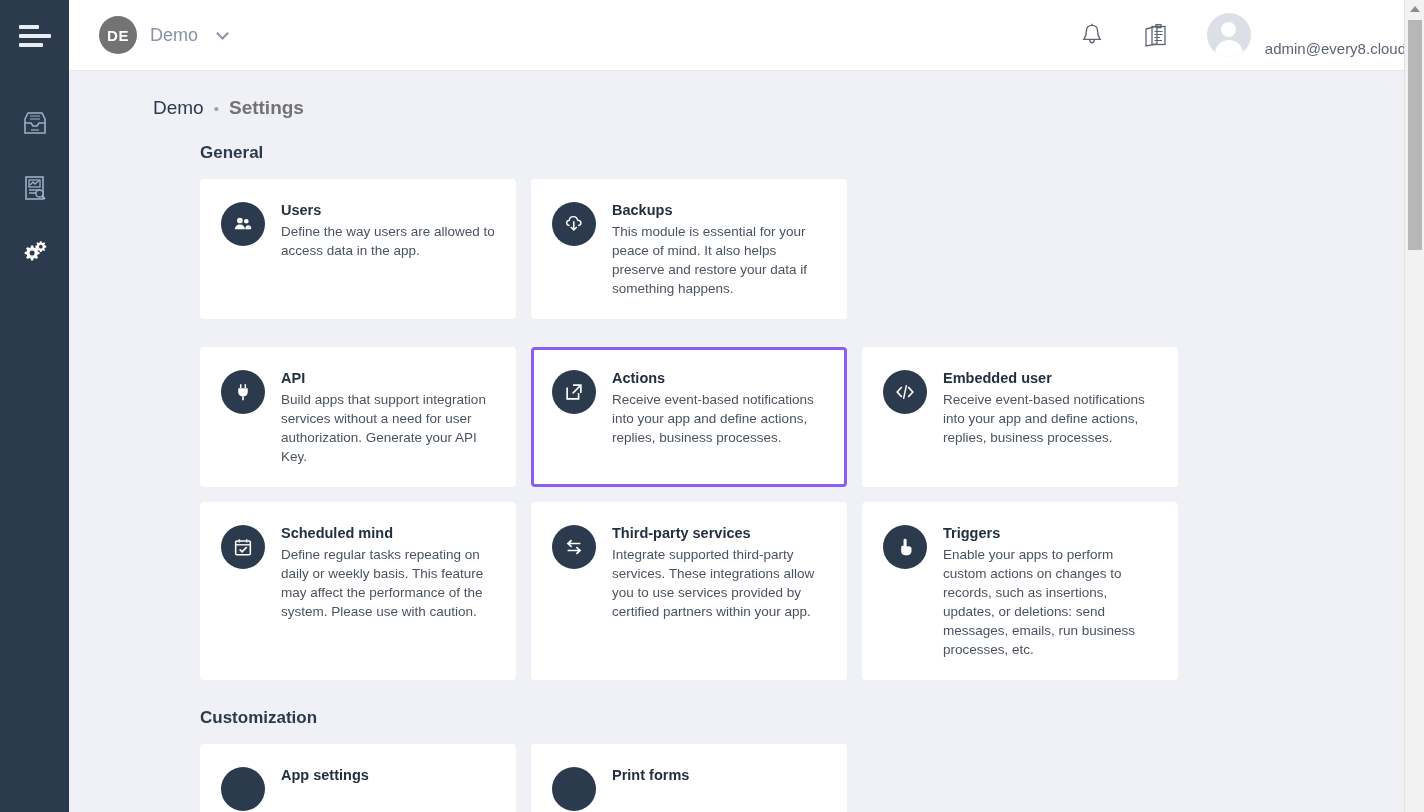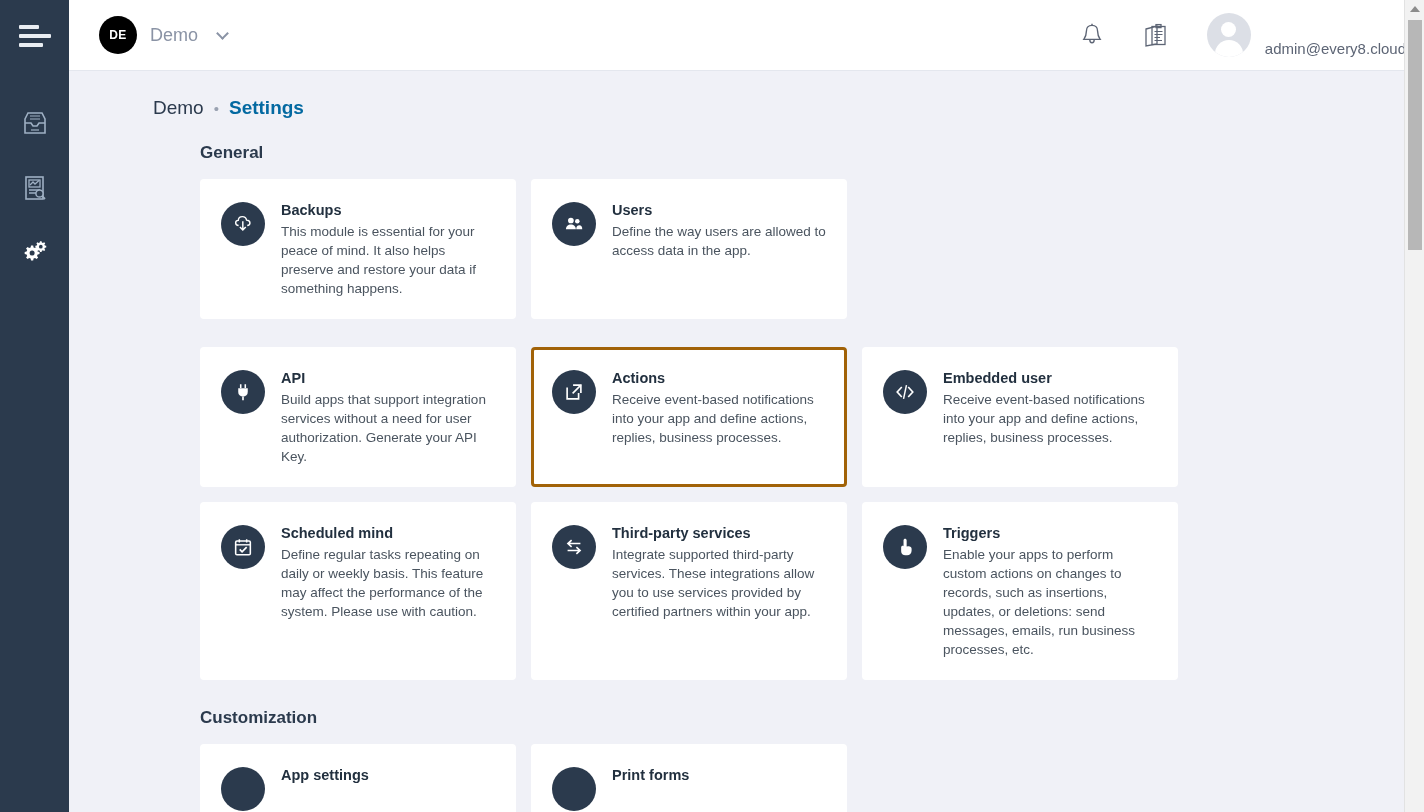--- a/index.html
+++ b/index.html
@@ -42,22 +42,22 @@
   
   .topbar {
     height: 71px; min-height: 71px; background: #ffffff;
     display: flex; align-items: center;
     padding: 0 18px 0 30px;
     border-bottom: 1px solid #e4e7ee;
   }
   .brand { display: flex; align-items: center; gap: 13px; cursor: pointer; }
   .brand-avatar {
     width: 38px; height: 38px; border-radius: 50%;
-    background: #000000; color: #ffffff;
-    font-size: 12px; font-weight: bold; letter-spacing: .5px;
+    background: #737373; color: #ffffff;
+    font-size: 15px; font-weight: bold; letter-spacing: .5px;
     display: flex; align-items: center; justify-content: center;
   }
   .brand-name { font-size: 18px; color: #8a93a5; }
   .chev {
     width: 9px; height: 9px; margin-left: 7px; margin-top: -4px;
     border-right: 2px solid #8a93a5; border-bottom: 2px solid #8a93a5;
     transform: rotate(45deg); display: inline-block;
   }
   .topbar-spacer { flex: 1; }
   .topbar-icons { display: flex; align-items: center; gap: 34px; }
@@ -77,38 +77,38 @@
   }
   .user-mail { font-size: 15px; color: #5d6575; }
 
   
   .content { flex: 1; overflow: hidden; position: relative; background: #f0f1f7; padding: 0 0 0 0; }
   .content-inner { padding: 26px 40px 0 84px; }
 
   .crumb { display: flex; align-items: baseline; gap: 10px; margin-bottom: 24px; }
   .crumb-app { font-size: 19px; color: #2b3a4d; }
   .crumb-dot { font-size: 15px; color: #9aa2b1; }
-  .crumb-cur { font-size: 19px; color: #0369a1; font-weight: bold; }
+  .crumb-cur { font-size: 19px; color: #737373; font-weight: bold; }
 
   .section-title {
     font-size: 17px; font-weight: bold; color: #2b3a4d;
     margin: 0 0 16px 0;
   }
   .section { margin-bottom: 28px; padding-left: 47px; }
 
   .grid { display: flex; flex-wrap: wrap; gap: 15px; }
   .card {
     width: 316px; min-height: 105px;
     background: #ffffff; border-radius: 4px;
     padding: 20px 18px 18px 18px;
     display: flex; gap: 16px; align-items: flex-start;
     cursor: pointer; border: 3px solid transparent;
   }
   .card.tall { min-height: 124px; }
-  .card.highlight { border: 3px solid #a16207; }
+  .card.highlight { border: 3px solid #8b5cf6; }
   .card-ico {
     width: 44px; height: 44px; min-width: 44px; border-radius: 50%;
     background: #2b3a4d; display: flex; align-items: center; justify-content: center;
   }
   .card-body { min-width: 0; }
   .card-title { font-size: 14.5px; font-weight: bold; color: #22303f; margin-bottom: 4px; }
   .card-desc { font-size: 13.5px; line-height: 19px; color: #4a545f; }
 
   
   .scrollbar {
@@ -215,44 +215,44 @@
         <div class="crumb">
           <span class="crumb-app">Demo</span>
           <span class="crumb-dot">•</span>
           <span class="crumb-cur">Settings</span>
         </div>
 
         <div id="sections">
             <div class="section">
               <div class="section-title">General</div>
               <div class="grid">
-                <div class="card tall">
-                  <div class="card-ico">
-                    <svg width="22" height="22" viewBox="0 0 24 24">
-                      <path d="M7.2 13.6 C5.2 13.6 4 12.3 4 10.7 C4 9.2 5.2 8 6.8 8 C7 5.7 8.9 4 11.3 4 C13.6 4 15.5 5.6 15.9 7.8 C18 7.9 19.6 9.3 19.6 11 C19.6 12.6 18.3 13.6 16.6 13.6" fill="none" stroke="#ffffff" stroke-width="1.5"></path>
-                      <path d="M11.8 9 L11.8 18.4 M8.6 15.2 L11.8 18.6 L15 15.2" fill="none" stroke="#ffffff" stroke-width="1.6"></path>
-                    </svg>
-                  </div>
-                  <div class="card-body">
-                    <div class="card-title">Backups</div>
-                    <div class="card-desc">This module is essential for your peace of mind. It also helps preserve and restore your data if something happens.</div>
-                  </div>
-                </div>
                 <div class="card">
                   <div class="card-ico">
                     <svg width="22" height="22" viewBox="0 0 24 24">
                       <circle cx="8.6" cy="8.2" r="3.1" fill="#ffffff"></circle>
                       <circle cx="15.6" cy="9" r="2.5" fill="#ffffff"></circle>
                       <path d="M3.2 17.8 C3.2 14.4 5.6 12.6 8.6 12.6 C11.6 12.6 14 14.4 14 17.8 Z" fill="#ffffff"></path>
                       <path d="M14.4 17.8 C14.4 15.1 15.6 13.4 17.8 13.4 C19.8 13.4 21 15.1 21 17.8 Z" fill="#ffffff"></path>
                     </svg>
                   </div>
                   <div class="card-body">
                     <div class="card-title">Users</div>
                     <div class="card-desc">Define the way users are allowed to access data in the app.</div>
+                  </div>
+                </div>
+                <div class="card tall">
+                  <div class="card-ico">
+                    <svg width="22" height="22" viewBox="0 0 24 24">
+                      <path d="M7.2 13.6 C5.2 13.6 4 12.3 4 10.7 C4 9.2 5.2 8 6.8 8 C7 5.7 8.9 4 11.3 4 C13.6 4 15.5 5.6 15.9 7.8 C18 7.9 19.6 9.3 19.6 11 C19.6 12.6 18.3 13.6 16.6 13.6" fill="none" stroke="#ffffff" stroke-width="1.5"></path>
+                      <path d="M11.8 9 L11.8 18.4 M8.6 15.2 L11.8 18.6 L15 15.2" fill="none" stroke="#ffffff" stroke-width="1.6"></path>
+                    </svg>
+                  </div>
+                  <div class="card-body">
+                    <div class="card-title">Backups</div>
+                    <div class="card-desc">This module is essential for your peace of mind. It also helps preserve and restore your data if something happens.</div>
                   </div>
                 </div>
               </div>
             </div>
             <div class="section">
               <div class="grid">
                 <div class="card tall">
                   <div class="card-ico">
                     <svg width="22" height="22" viewBox="0 0 24 24">
                       <path d="M9.5 3.5 L9.5 7.5 M14.5 3.5 L14.5 7.5" stroke="#ffffff" stroke-width="1.7"></path>

